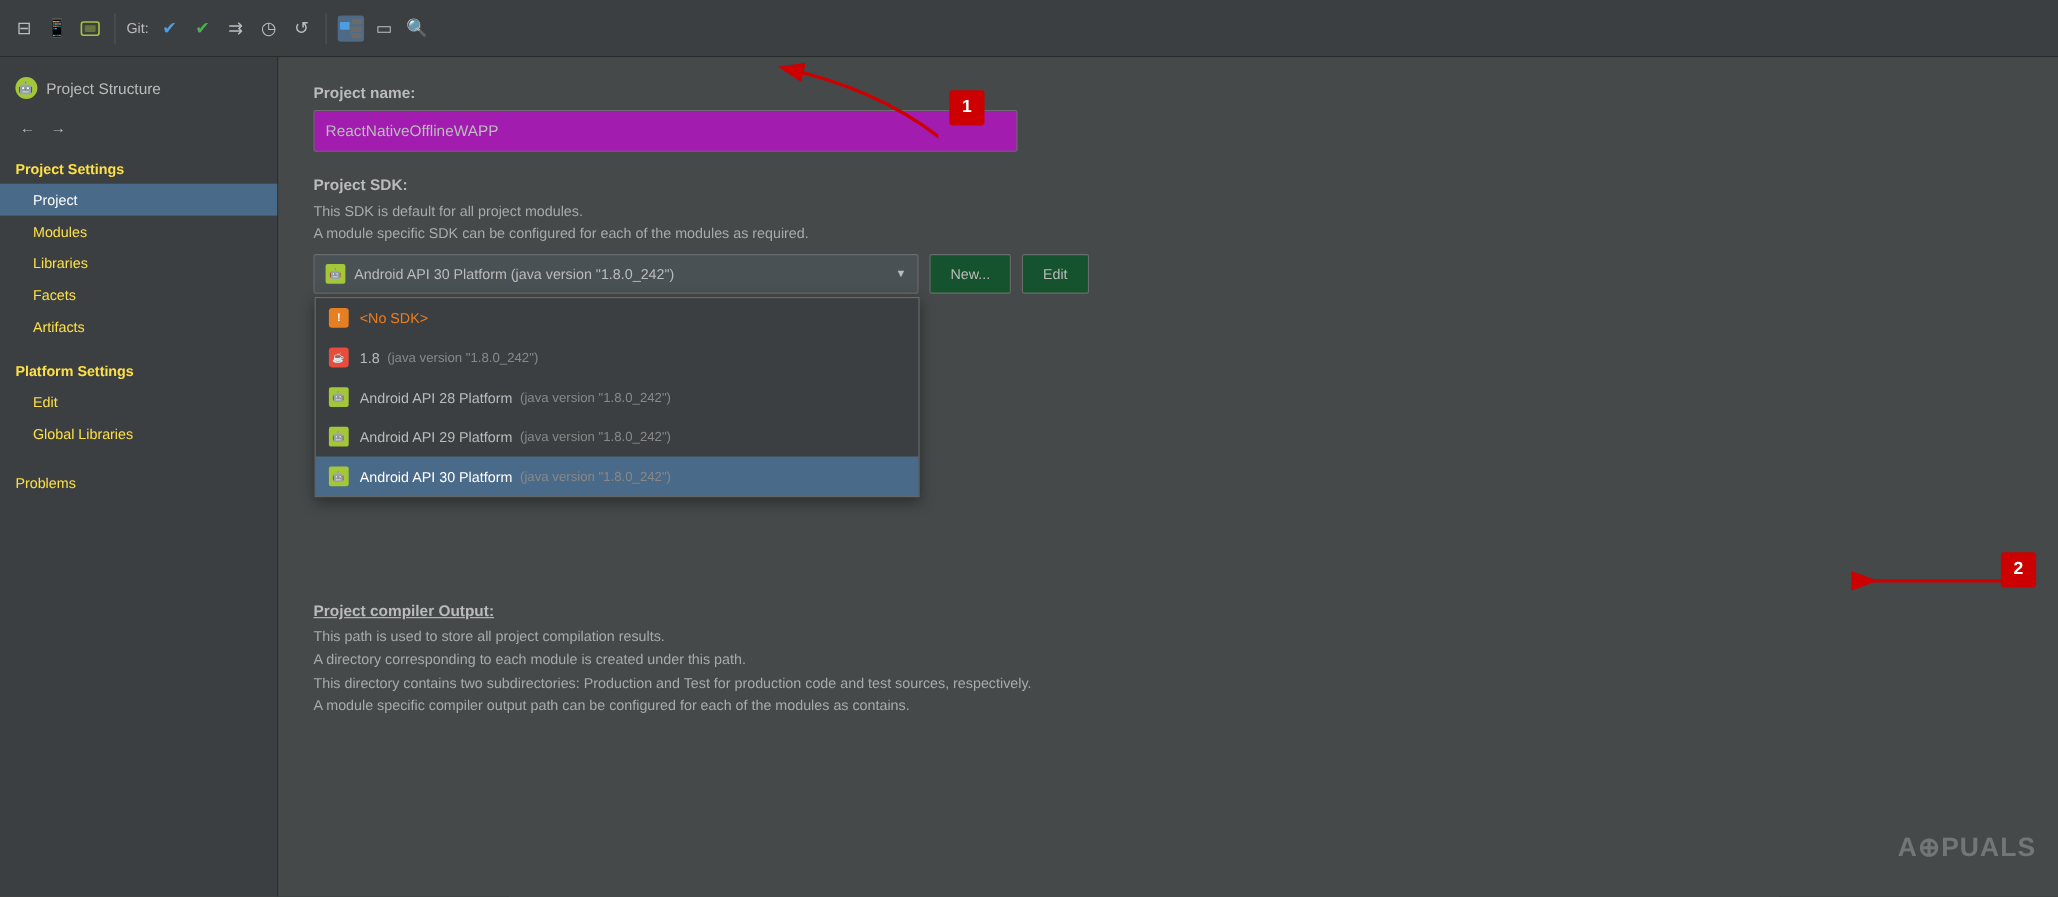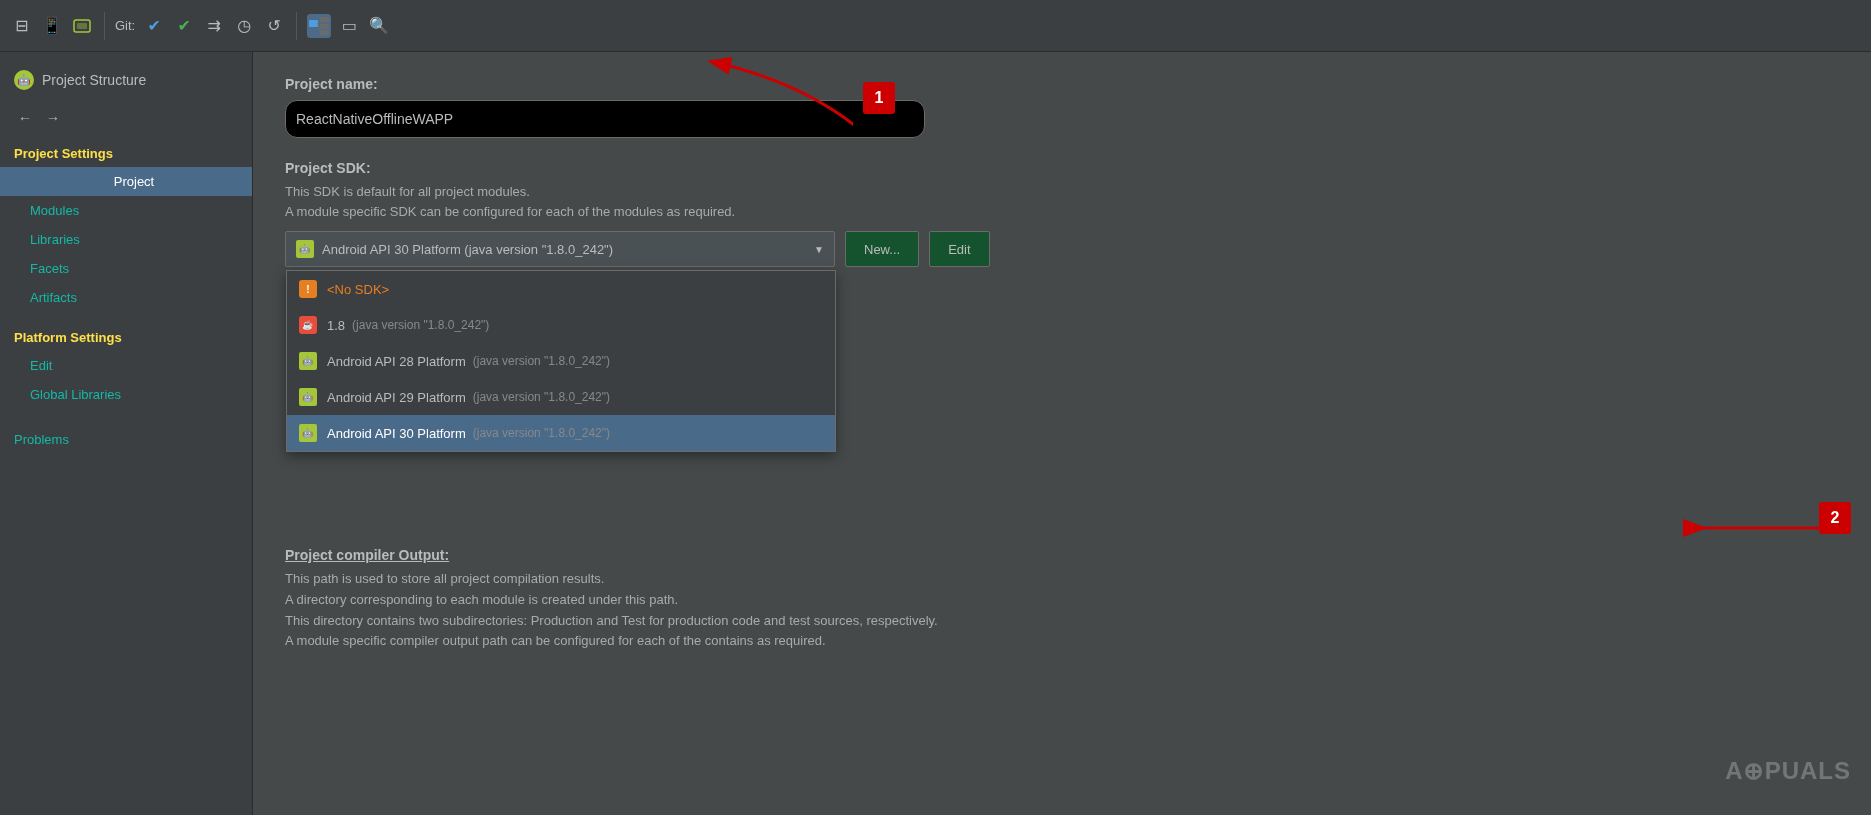--- a/index.html
+++ b/index.html
@@ -98,27 +98,26 @@
     }
     .section-header {
       font-weight: bold;
       font-size: 13px;
       color: #fde047;
       padding: 8px 14px 6px;
     }
     .sidebar-item {
       padding: 7px 14px 7px 30px;
       cursor: pointer;
-      color: #14b8a6;
+      color: #fde047;
       font-size: 13px;
     }
     .sidebar-item.active {
       background: #4a6a8a;
       color: white;
-      text-align: center;
     }
 
     
     .content {
       flex: 1;
       background: #45494a;
       padding: 24px 32px;
       overflow-y: auto;
       position: relative;
     }
@@ -126,27 +125,27 @@
     .field-label {
       font-weight: bold;
       color: #bbbbbb;
       font-size: 14px;
       margin-bottom: 8px;
     }
 
     .project-name-input {
       width: 640px;
       height: 38px;
-      background: #000000;
+      background: #a21caf;
       border: 1px solid #6b6b6b;
       color: #bbbbbb;
       padding: 6px 10px;
       font-size: 14px;
       outline: none;
-      border-radius: 12px;
+      border-radius: 2px;
     }
 
     .section-gap { margin-bottom: 22px; }
 
     .sdk-section { margin-top: 22px; }
     .sdk-label {
       font-weight: bold;
       font-size: 14px;
       color: #bbbbbb;
       margin-bottom: 6px;
@@ -445,21 +444,21 @@
         <button class="btn">Edit</button>
       </div>
     </div>
 
     <div style="margin-top: 280px;">
       <div class="compiler-label">Project compiler Output:</div>
       <div class="compiler-desc">
         <span>This path is used to store all project compilation results.</span><br>
         <span>A directory corresponding to each module is created under this path.</span><br>
         <span>This directory contains two subdirectories: Production and Test for production code and test sources, respectively.</span><br>
-        <span>A module specific compiler output path can be configured for each of the contains as required.</span>
+        <span>A module specific compiler output path can be configured for each of the modules as contains.</span>
       </div>
     </div>
 
     <div class="badge" style="top: 30px; left: 610px;">1</div>
 
     <div class="badge" style="top: 450px; right: 20px;">2</div>
 
     <svg class="annotation-svg" width="300" height="120" style="top:-20px; left:300px;">
       <defs>
         <marker id="arrowhead1" markerWidth="8" markerHeight="8" refX="6" refY="3" orient="auto">

